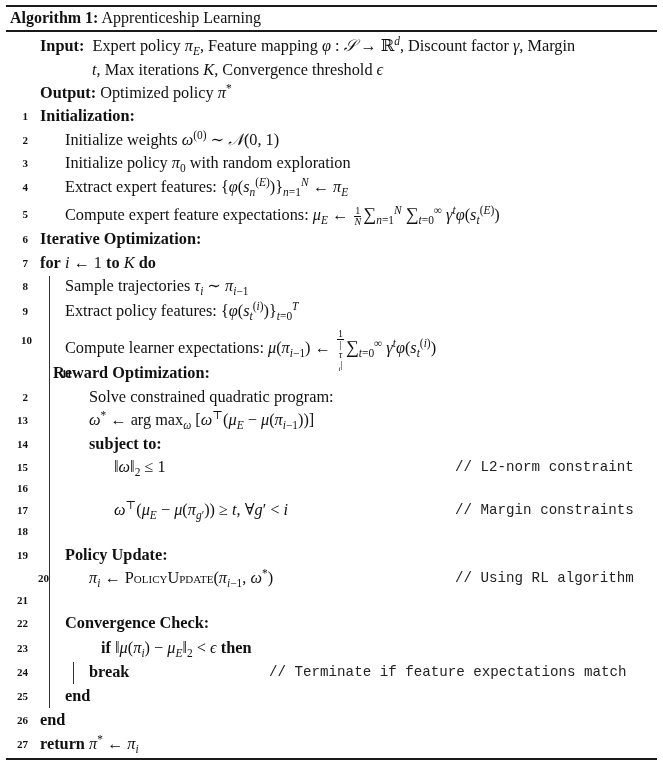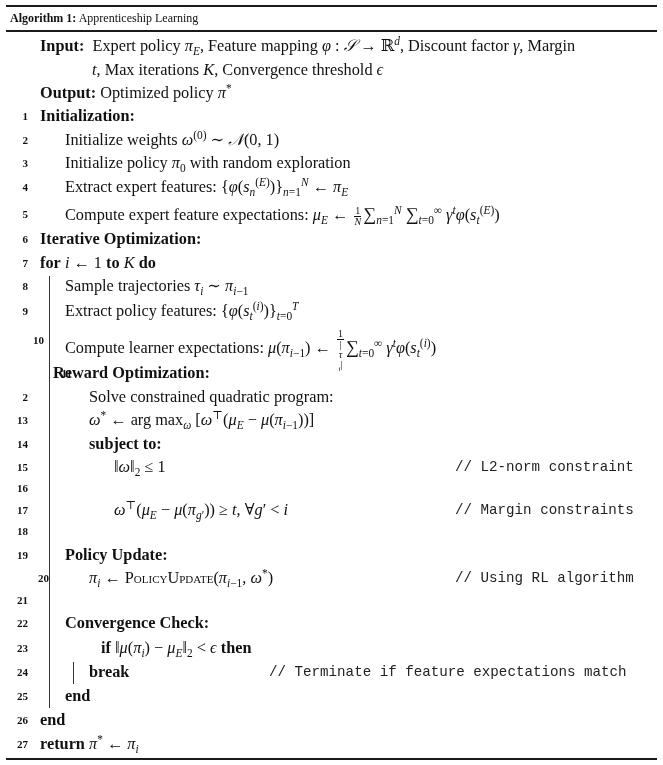--- a/index.html
+++ b/index.html
@@ -1,20 +1,20 @@
 <!DOCTYPE html>
 <html><head>
 <meta charset="utf-8">
 <style>
   html, body { margin:0; padding:0; background:#ffffff; }
   body { width:663px; height:765px; position:relative; overflow:hidden;
          font-family:"Liberation Serif", "DejaVu Serif", serif; color:#111; }
   .rule { position:absolute; left:6px; width:651px; background:#1a1a1a; }
   .abs { position:absolute; white-space:nowrap; }
-  .title { left:10px; top:7px; font-size:12px; line-height:22px; }
+  .title { left:10px; top:7px; font-size:16px; line-height:22px; }
   .title b { font-weight:bold; }
   .ln { position:absolute; width:28px; text-align:right; font-size:11px; font-weight:bold; }
   .row { position:absolute; white-space:nowrap; font-size:16.3px; line-height:22px; }
   .kw { font-weight:bold; }
   .m { font-style:italic; }
   sub, sup { font-size:70%; line-height:0; }
   .cmt { position:absolute; white-space:nowrap; font-family:"Liberation Mono", "DejaVu Sans Mono", monospace; font-size:14.2px; line-height:22px; color:#222; }
   .vbar { position:absolute; width:1px; background:#333; }
   .sc { font-variant:small-caps; }
   .frac { display:inline-block; vertical-align:middle; text-align:center; font-size:10px; line-height:10px; margin:0 2px; }
@@ -49,21 +49,21 @@
 
 <div class="ln" style="left:0;top:110px;">1</div>
 <div class="ln" style="left:0;top:134px;">2</div>
 <div class="ln" style="left:0;top:157px;">3</div>
 <div class="ln" style="left:0;top:181px;">4</div>
 <div class="ln" style="left:0;top:208px;">5</div>
 <div class="ln" style="left:0;top:233px;">6</div>
 <div class="ln" style="left:0;top:257px;">7</div>
 <div class="ln" style="left:0;top:280px;">8</div>
 <div class="ln" style="left:0;top:305px;">9</div>
-<div class="ln" style="left:16px;top:334px;">10</div>
+<div class="ln" style="left:4px;top:334px;">10</div>
 <div class="ln" style="left:0;top:367px;margin-left:44px;">11</div>
 <div class="ln" style="left:0;top:391px;">2</div>
 <div class="ln" style="left:0;top:414px;">13</div>
 <div class="ln" style="left:0;top:438px;">14</div>
 <div class="ln" style="left:0;top:461px;">15</div>
 <div class="ln" style="left:0;top:482px;">16</div>
 <div class="ln" style="left:0;top:504px;">17</div>
 <div class="ln" style="left:0;top:525px;">18</div>
 <div class="ln" style="left:0;top:549px;">19</div>
 <div class="ln" style="left:0;top:572px;padding-left:21px;">20</div>

